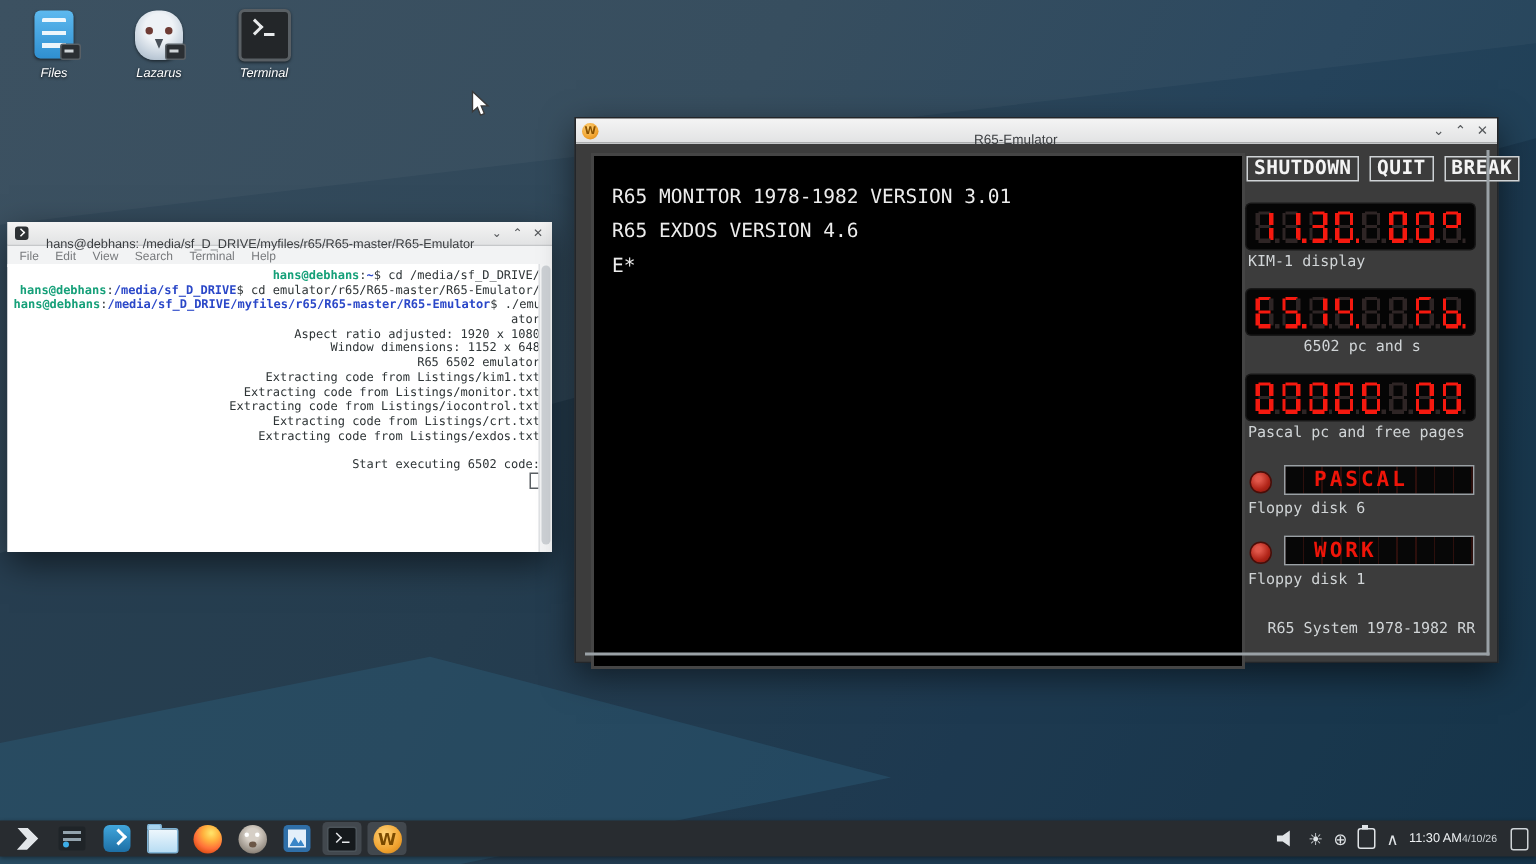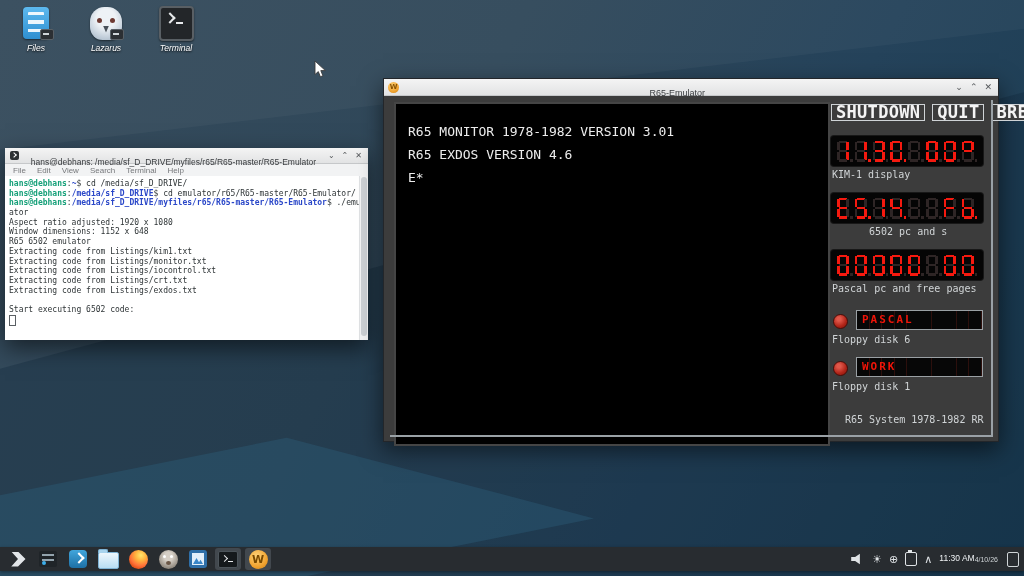--- a/index.html
+++ b/index.html
@@ -40,32 +40,32 @@
 
   
   .win{position:absolute;box-shadow:0 8px 22px rgba(0,0,0,.55);}
   .tbar{display:flex;align-items:center;background:linear-gradient(180deg,#f4f4f4,#e2e3e4);
     border-bottom:1px solid #c6c8ca;}
   .tbar .ttitle{flex:1;text-align:center;color:#3a3d40;white-space:nowrap;overflow:hidden;margin-top:12px;}
   .wctrls{display:flex;gap:7px;margin-right:6px;color:#55585b;}
   .wctrls span{cursor:default;}
 
   
-  #term-win{left:5px;top:148px;width:363px;height:192px;background:#fff;}
+  #term-win{left:5px;top:148px;width:363px;height:220px;background:#fff;}
   #term-win .tbar{height:15px;font-size:8.5px;}
   #term-icon{width:9px;height:9px;background:#2d3134;border-radius:2px;margin-left:5px;position:relative;}
   #term-icon::before{content:"";position:absolute;left:2px;top:2px;width:3px;height:3px;
     border-right:1px solid #fff;border-bottom:1px solid #fff;transform:rotate(-45deg);}
   #term-win .wctrls{font-size:8px;}
   #term-menubar{height:13px;display:flex;align-items:center;gap:11px;padding-left:8px;
     background:#f2f3f4;border-bottom:1px solid #e2e2e2;font-size:8px;color:#77797c;}
   #term-body{position:absolute;left:0;right:8px;top:28px;bottom:0;background:#fff;overflow:hidden;
     padding:3px 0 0 4px;font-family:"DejaVu Sans Mono","Liberation Mono",monospace;
     font-size:8px;color:#2e3436;}
-  .tline{height:9.7px;white-space:pre;}
+  .tline{height:9.7px;white-space:pre;text-align:right;}
   .segp-user{color:#16a079;font-weight:bold;}
   .segp-path{color:#2a47c8;font-weight:bold;}
   .segp-plain{color:#2e3436;}
   .cursor-box{display:inline-block;width:5px;height:9px;border:1px solid #5a5f63;vertical-align:text-bottom;}
   #term-scroll{position:absolute;right:0;top:28px;bottom:0;width:8px;background:#f3f4f5;border-left:1px solid #dfe1e3;}
   #term-thumb{margin:1px;height:97%;background:#cdd1d5;border-radius:3px;}
 
   
   #emu-win{left:383px;top:78px;width:614px;height:362px;background:#3c3c3c;border:1px solid #23262a;}
   #emu-win .tbar{height:16px;font-size:9px;}
@@ -76,21 +76,21 @@
   #emu-win .wctrls{font-size:9px;}
   #emu-body{position:relative;width:100%;height:345px;background:#3c3c3c;}
   #emu-screen{position:absolute;left:10px;top:6px;width:420px;height:324px;background:#000;
     border:2px solid #454545;padding:16px 0 0 12px;
     font-family:"DejaVu Sans Mono","Liberation Mono",monospace;font-size:13px;line-height:23px;color:#ececec;white-space:pre;}
   #emu-edge-v{position:absolute;right:5px;top:4px;bottom:4px;width:2px;background:#9aa1a6;}
   #emu-edge-h{position:absolute;left:6px;right:5px;bottom:4px;height:2px;background:#9aa1a6;}
   #emu-panel{position:absolute;left:447px;top:8px;width:160px;height:330px;}
   #emu-buttons{position:absolute;left:0;top:0;display:flex;gap:7px;}
   .emu-btn{height:15px;line-height:15px;padding:0 4px;border:1px solid #cfd3d6;color:#f4f4f4;
-    font-family:"DejaVu Sans Mono",monospace;font-size:17px;font-weight:bold;letter-spacing:.3px;background:#3c3c3c;}
+    font-family:"DejaVu Sans Mono",monospace;font-size:13px;font-weight:bold;letter-spacing:.3px;background:#3c3c3c;}
   .sevseg{position:absolute;left:0;width:152px;height:30px;background:#050505;border-radius:3px;
     box-shadow:0 0 0 1px #181818;display:flex;align-items:center;padding-left:6px;box-sizing:border-box;}
   .digit{position:relative;width:12px;height:21px;margin-right:5.8px;flex:none;}
   .sg{position:absolute;background:#2e2525;}
   .sg.lit{background:#f5190f;}
   .sg-a{left:2px;top:0;width:8px;height:2.6px;}
   .sg-g{left:2px;top:9.2px;width:8px;height:2.6px;}
   .sg-d{left:2px;bottom:0;width:8px;height:2.6px;}
   .sg-f{left:0;top:1.6px;width:2.6px;height:7.6px;}
   .sg-b{right:0;top:1.6px;width:2.6px;height:7.6px;}
@@ -98,22 +98,22 @@
   .sg-c{right:0;bottom:1.6px;width:2.6px;height:7.6px;}
   .dp{position:absolute;right:-3.8px;bottom:0;width:2.6px;height:2.6px;background:#2e2525;}
   .dp.lit{background:#f5190f;}
   .panel-label{position:absolute;left:1px;font-family:"DejaVu Sans Mono",monospace;font-size:10px;color:#d0d4d6;white-space:nowrap;}
   .led{position:absolute;left:2px;width:13px;height:13px;border-radius:50%;
     background:radial-gradient(circle at 38% 32%,#e0574a 15%,#b02418 60%,#7c150d 100%);
     border:1px solid #4a0d08;}
   .floppy-box{position:absolute;left:25px;width:127px;height:20px;background:#070707;border:1px solid #9aa0a4;
     box-sizing:border-box;overflow:hidden;
     background-image:repeating-linear-gradient(90deg,transparent 0 11.5px,rgba(130,35,25,.30) 11.5px 12.5px);}
-  .floppy-name{font-family:"DejaVu Sans Mono",monospace;font-size:11px;font-weight:bold;letter-spacing:2px;
-    color:#ef1509;line-height:18px;padding-left:5px;}
+  .floppy-name{font-family:"DejaVu Sans Mono",monospace;font-size:14px;font-weight:bold;letter-spacing:2px;
+    color:#ef1509;line-height:18px;padding-left:19px;}
   #emu-footer{position:absolute;left:14px;top:310px;font-family:"DejaVu Sans Mono",monospace;font-size:10px;color:#d0d4d6;white-space:nowrap;}
 
   
   #taskbar{position:absolute;left:0;top:547px;width:1024px;height:24px;background:#282c30;
     display:flex;align-items:center;box-shadow:0 1px 3px rgba(0,0,0,.4);}
   #tb-left{display:flex;align-items:center;gap:4px;padding-left:5px;}
   .slot{width:26px;height:22px;display:flex;align-items:center;justify-content:center;border-radius:3px;flex:none;}
   .slot.active{background:#42484e;}
   #tb-right{margin-left:auto;display:flex;align-items:center;gap:7px;padding-right:5px;}
   .trayglyph{color:#dfe3e6;font-size:11px;line-height:1;font-family:"DejaVu Sans",sans-serif;}

